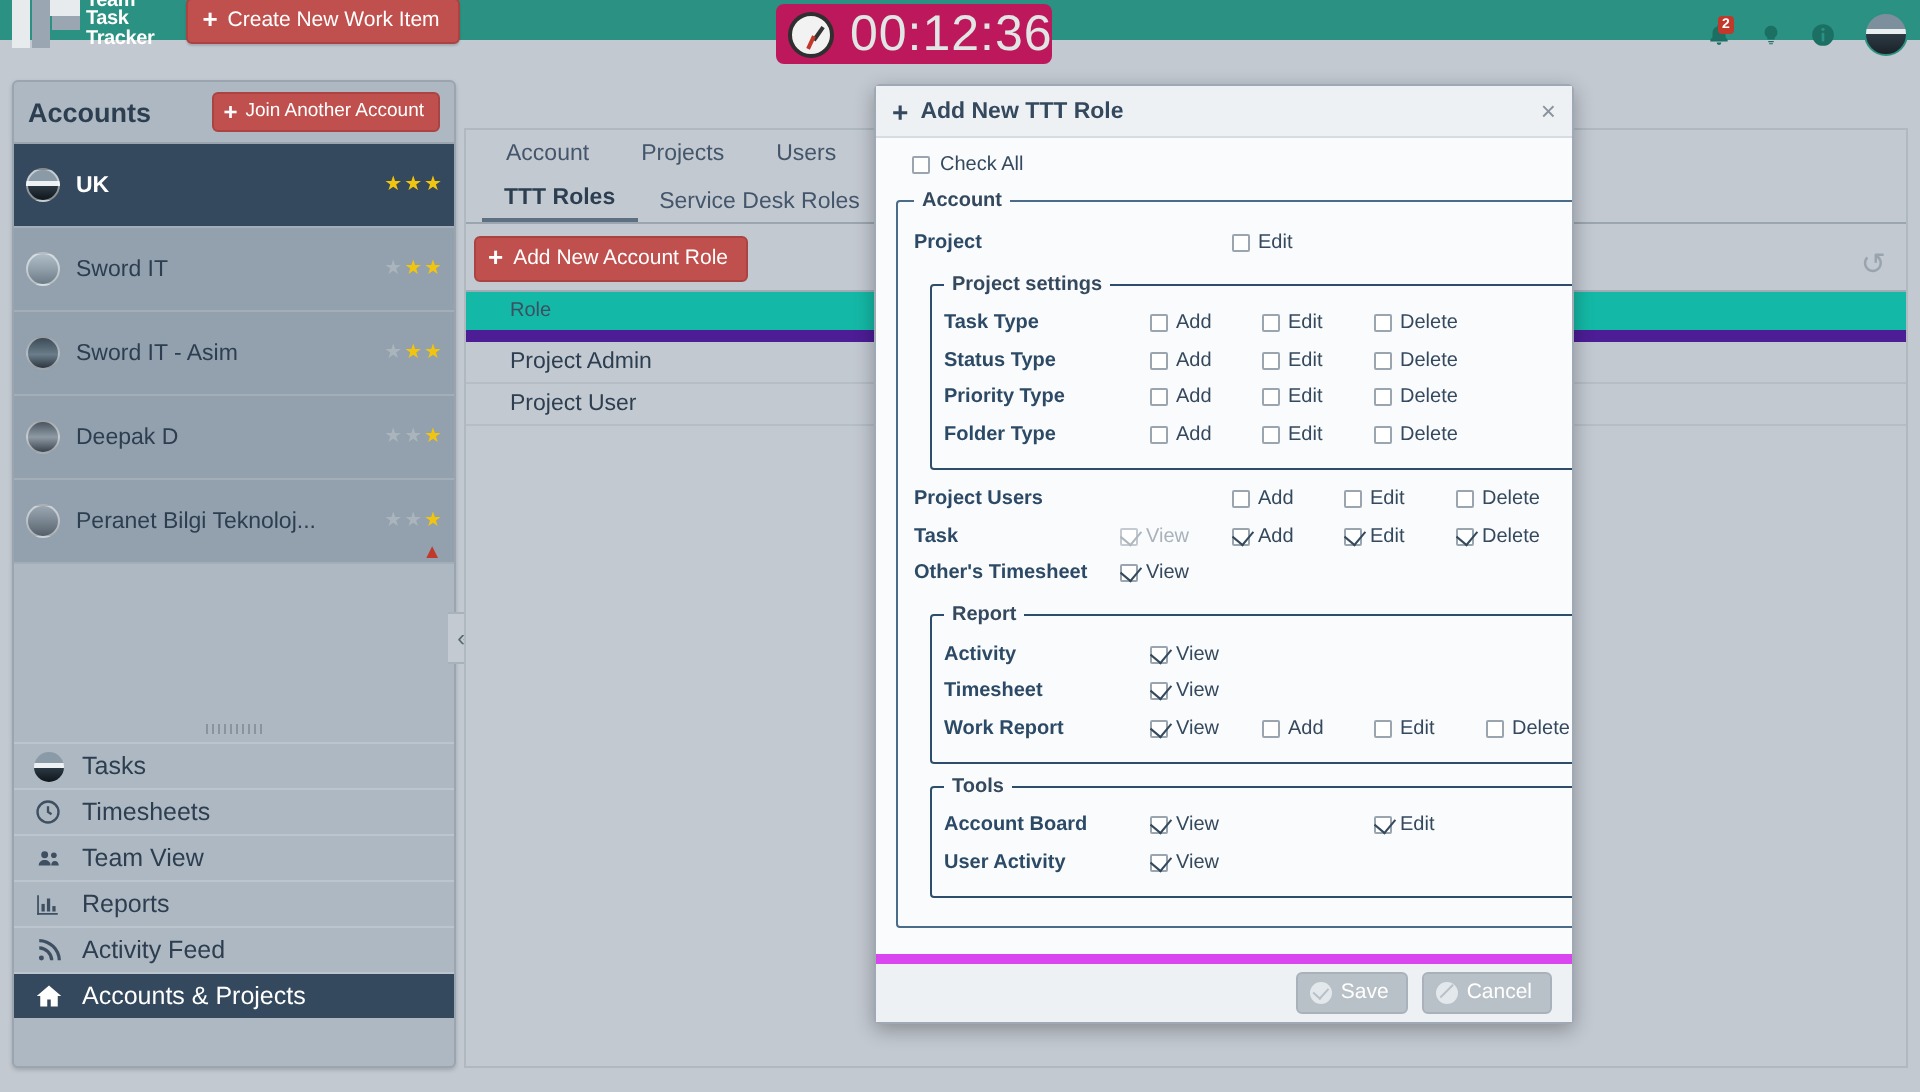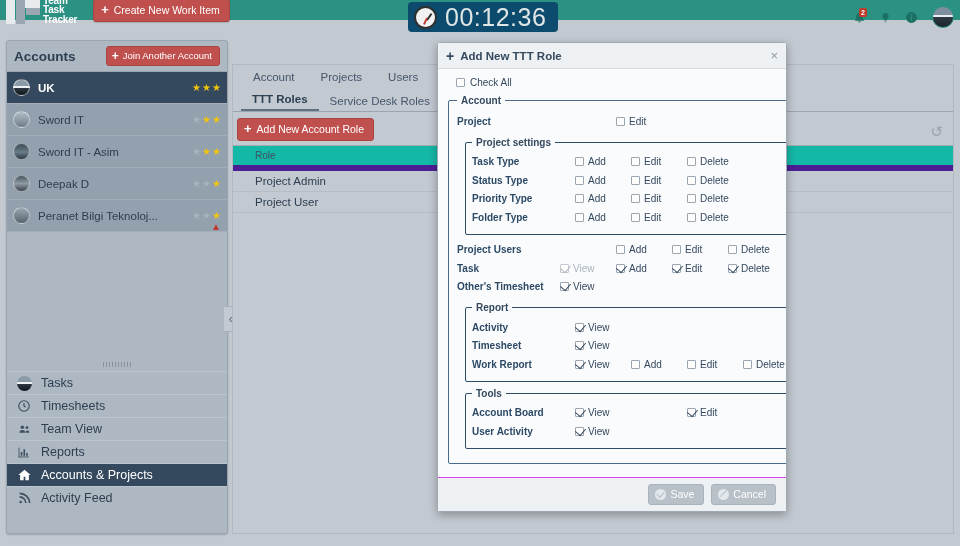--- a/index.html
+++ b/index.html
@@ -30,22 +30,22 @@
     margin-left: 16px; background: #c0504d; color: #fff;
     border: 1px solid #a94442; border-radius: 3px;
     font-size: 10.5px; padding: 4px 9px 5px 7px;
     display: flex; align-items: center; gap: 5px; cursor: pointer;
     box-shadow: 0 1px 1px rgba(0,0,0,.15);
   }
   .plus-glyph { font-size: 13px; font-weight: bold; line-height: 10px; }
 
   .timer-box {
     position: absolute; left: 388px; top: 2px;
-    background: #0c4a6e; border-radius: 4px;
-    height: 30px; display: flex; align-items: center; padding: 0 12px 0 6px; gap: 8px; margin-left: 20px;
+    background: #be185d; border-radius: 4px;
+    height: 30px; display: flex; align-items: center; padding: 0 0 0 6px; gap: 8px;
   }
   .clock-icon {
     width: 23px; height: 23px; border-radius: 50%;
     background: #f2f2f2; border: 2px solid #2f2f2f; position: relative;
   }
   .clock-icon::before { content:""; position:absolute; left:10px; top:4px; width:1.6px; height:8px; background:#333; transform-origin: bottom center; transform: rotate(35deg);}
   .clock-icon::after { content:""; position:absolute; left:10px; top:10px; width:1.6px; height:7px; background:#c0392b; transform-origin: top center; transform: rotate(25deg);}
   .timer-text { color: #dfe6e4; font-size: 25px; letter-spacing: 0.5px; font-weight: normal; }
 
   .header-icons { position: absolute; right: 6px; top: 0; height: 34px; display: flex; align-items: center; gap: 14px; }
@@ -70,21 +70,21 @@
   }
   .accounts-head { height: 30px; display: flex; align-items: center; padding: 0 7px; }
   .accounts-title { font-size: 13.5px; font-weight: bold; color: #2c3e50; }
   .join-btn {
     margin-left: auto; background: #c0504d; color: #fff;
     border: 1px solid #a94442; border-radius: 3px;
     font-size: 9.5px; padding: 3px 7px 4px 5px; display: flex; align-items: center; gap: 4px; cursor: pointer;
   }
   .acct-list { border-top: 1px solid #9aa5b0; }
   .acct-row {
-    height: 32px; display: flex; align-items: center; padding: 0 6px;
+    height: 42px; display: flex; align-items: center; padding: 0 6px;
     background: #93a0ad; border-bottom: 1px solid #a4aeb8; cursor: pointer; position: relative;
   }
   .acct-row.active { background: #34495e; }
   .acct-av { width: 17px; height: 17px; border-radius: 50%; flex: 0 0 17px; overflow: hidden; border: 1px solid rgba(255,255,255,.5); }
   .av-a { background: linear-gradient(#8a9aa7 0%, #8a9aa7 38%, #eef1f3 38%, #eef1f3 52%, #2c3a45 52%, #10161b 100%); }
   .av-b { background: linear-gradient(#b0bdc7 0%, #93a2ad 45%, #6c7b86 100%); }
   .av-c { background: linear-gradient(#3b4a57 0%, #6b7d8a 55%, #2b3640 100%); }
   .av-d { background: linear-gradient(#4a5560 0%, #8e9aa4 50%, #39434d 100%); }
   .av-e { background: linear-gradient(#9aa7b1 0%, #7d8a95 45%, #55606a 100%); }
   .acct-name { margin-left: 8px; font-size: 11.5px; color: #2c3e50; white-space: nowrap; overflow: hidden; }
@@ -175,21 +175,21 @@
   fieldset { border: 1px solid #4a6b8a; border-radius: 2px; padding: 6px 8px 8px; margin-bottom: 7px; }
   legend { font-size: 10px; font-weight: bold; color: #34495e; padding: 0 4px; }
   fieldset.inner { border-color: #2e4d6b; margin: 6px 0 6px 8px; padding: 5px 6px 7px; }
 
   .perm-row { display: flex; align-items: center; height: 18.5px; }
   .perm-name { font-size: 10px; font-weight: bold; color: #2c4a66; width: 103px; flex: 0 0 103px; }
   .col { width: 56px; flex: 0 0 56px; display: flex; align-items: center; gap: 4px; }
   .spacer { width: 56px; flex: 0 0 56px; }
 
   .modal-foot {
-    height: 34px; background: #eef1f4; border-top: 1px solid #d946ef;
+    height: 34px; background: #eef1f4; border-top: 5px solid #d946ef;
     display: flex; align-items: center; justify-content: flex-end; gap: 7px; padding-right: 10px;
   }
   .foot-btn {
     display: flex; align-items: center; gap: 4px; font-size: 10.5px; color: #fff;
     background: #b9c1c8; border: 1px solid #a9b2ba; border-radius: 3px;
     padding: 3px 9px 4px 6px; cursor: pointer;
   }
   .circ { width: 11px; height: 11px; border-radius: 50%; background: #e3e8ec; display: inline-block; position: relative; }
   .circ.check::after { content:""; position:absolute; left:3px; top:1px; width:3.5px; height:6px;
                         border: solid #b9c1c8; border-width: 0 1.4px 1.4px 0; transform: rotate(42deg); }
@@ -342,38 +342,38 @@
             <svg width="14" height="13" viewBox="0 0 24 24" fill="currentColor">
               <rect x="2" y="3" width="1.6" height="18"></rect>
               <rect x="2" y="19.4" width="19" height="1.6"></rect>
               <rect x="6" y="11" width="3" height="7"></rect>
               <rect x="11" y="6" width="3" height="12"></rect>
               <rect x="16" y="13" width="3" height="5"></rect>
             </svg>
           </span>
           <span>Reports</span>
         </div>
-        <div class="nav-item active">
-          <span class="nicon">
-            <svg width="15" height="14" viewBox="0 0 24 24" fill="currentColor">
-              <path d="M12 3L1.5 12h3v9h6v-6h3v6h6v-9h3z"></path>
-            </svg>
-          </span>
-          <span>Accounts &amp; Projects</span>
-        </div>
         <div class="nav-item">
           <span class="nicon">
             <svg width="13" height="13" viewBox="0 0 24 24" fill="currentColor">
               <circle cx="5" cy="18.5" r="2.3"></circle>
               <path d="M3 10.5a10.5 10.5 0 0110 10h3A13.5 13.5 0 003 7.5z"></path>
               <path d="M3 4a17 17 0 0117 16.5h3A20 20 0 003 1z"></path>
             </svg>
           </span>
           <span>Activity Feed</span>
         </div>
+        <div class="nav-item active">
+          <span class="nicon">
+            <svg width="15" height="14" viewBox="0 0 24 24" fill="currentColor">
+              <path d="M12 3L1.5 12h3v9h6v-6h3v6h6v-9h3z"></path>
+            </svg>
+          </span>
+          <span>Accounts &amp; Projects</span>
+        </div>
       </div>
   </div>
 
   <div class="collapse-handle">
     <span>«</span>
   </div>
 
   <div class="main">
     <div class="tabs-top" id="top-tabs">
         <div class="tab-t">Account</div>

